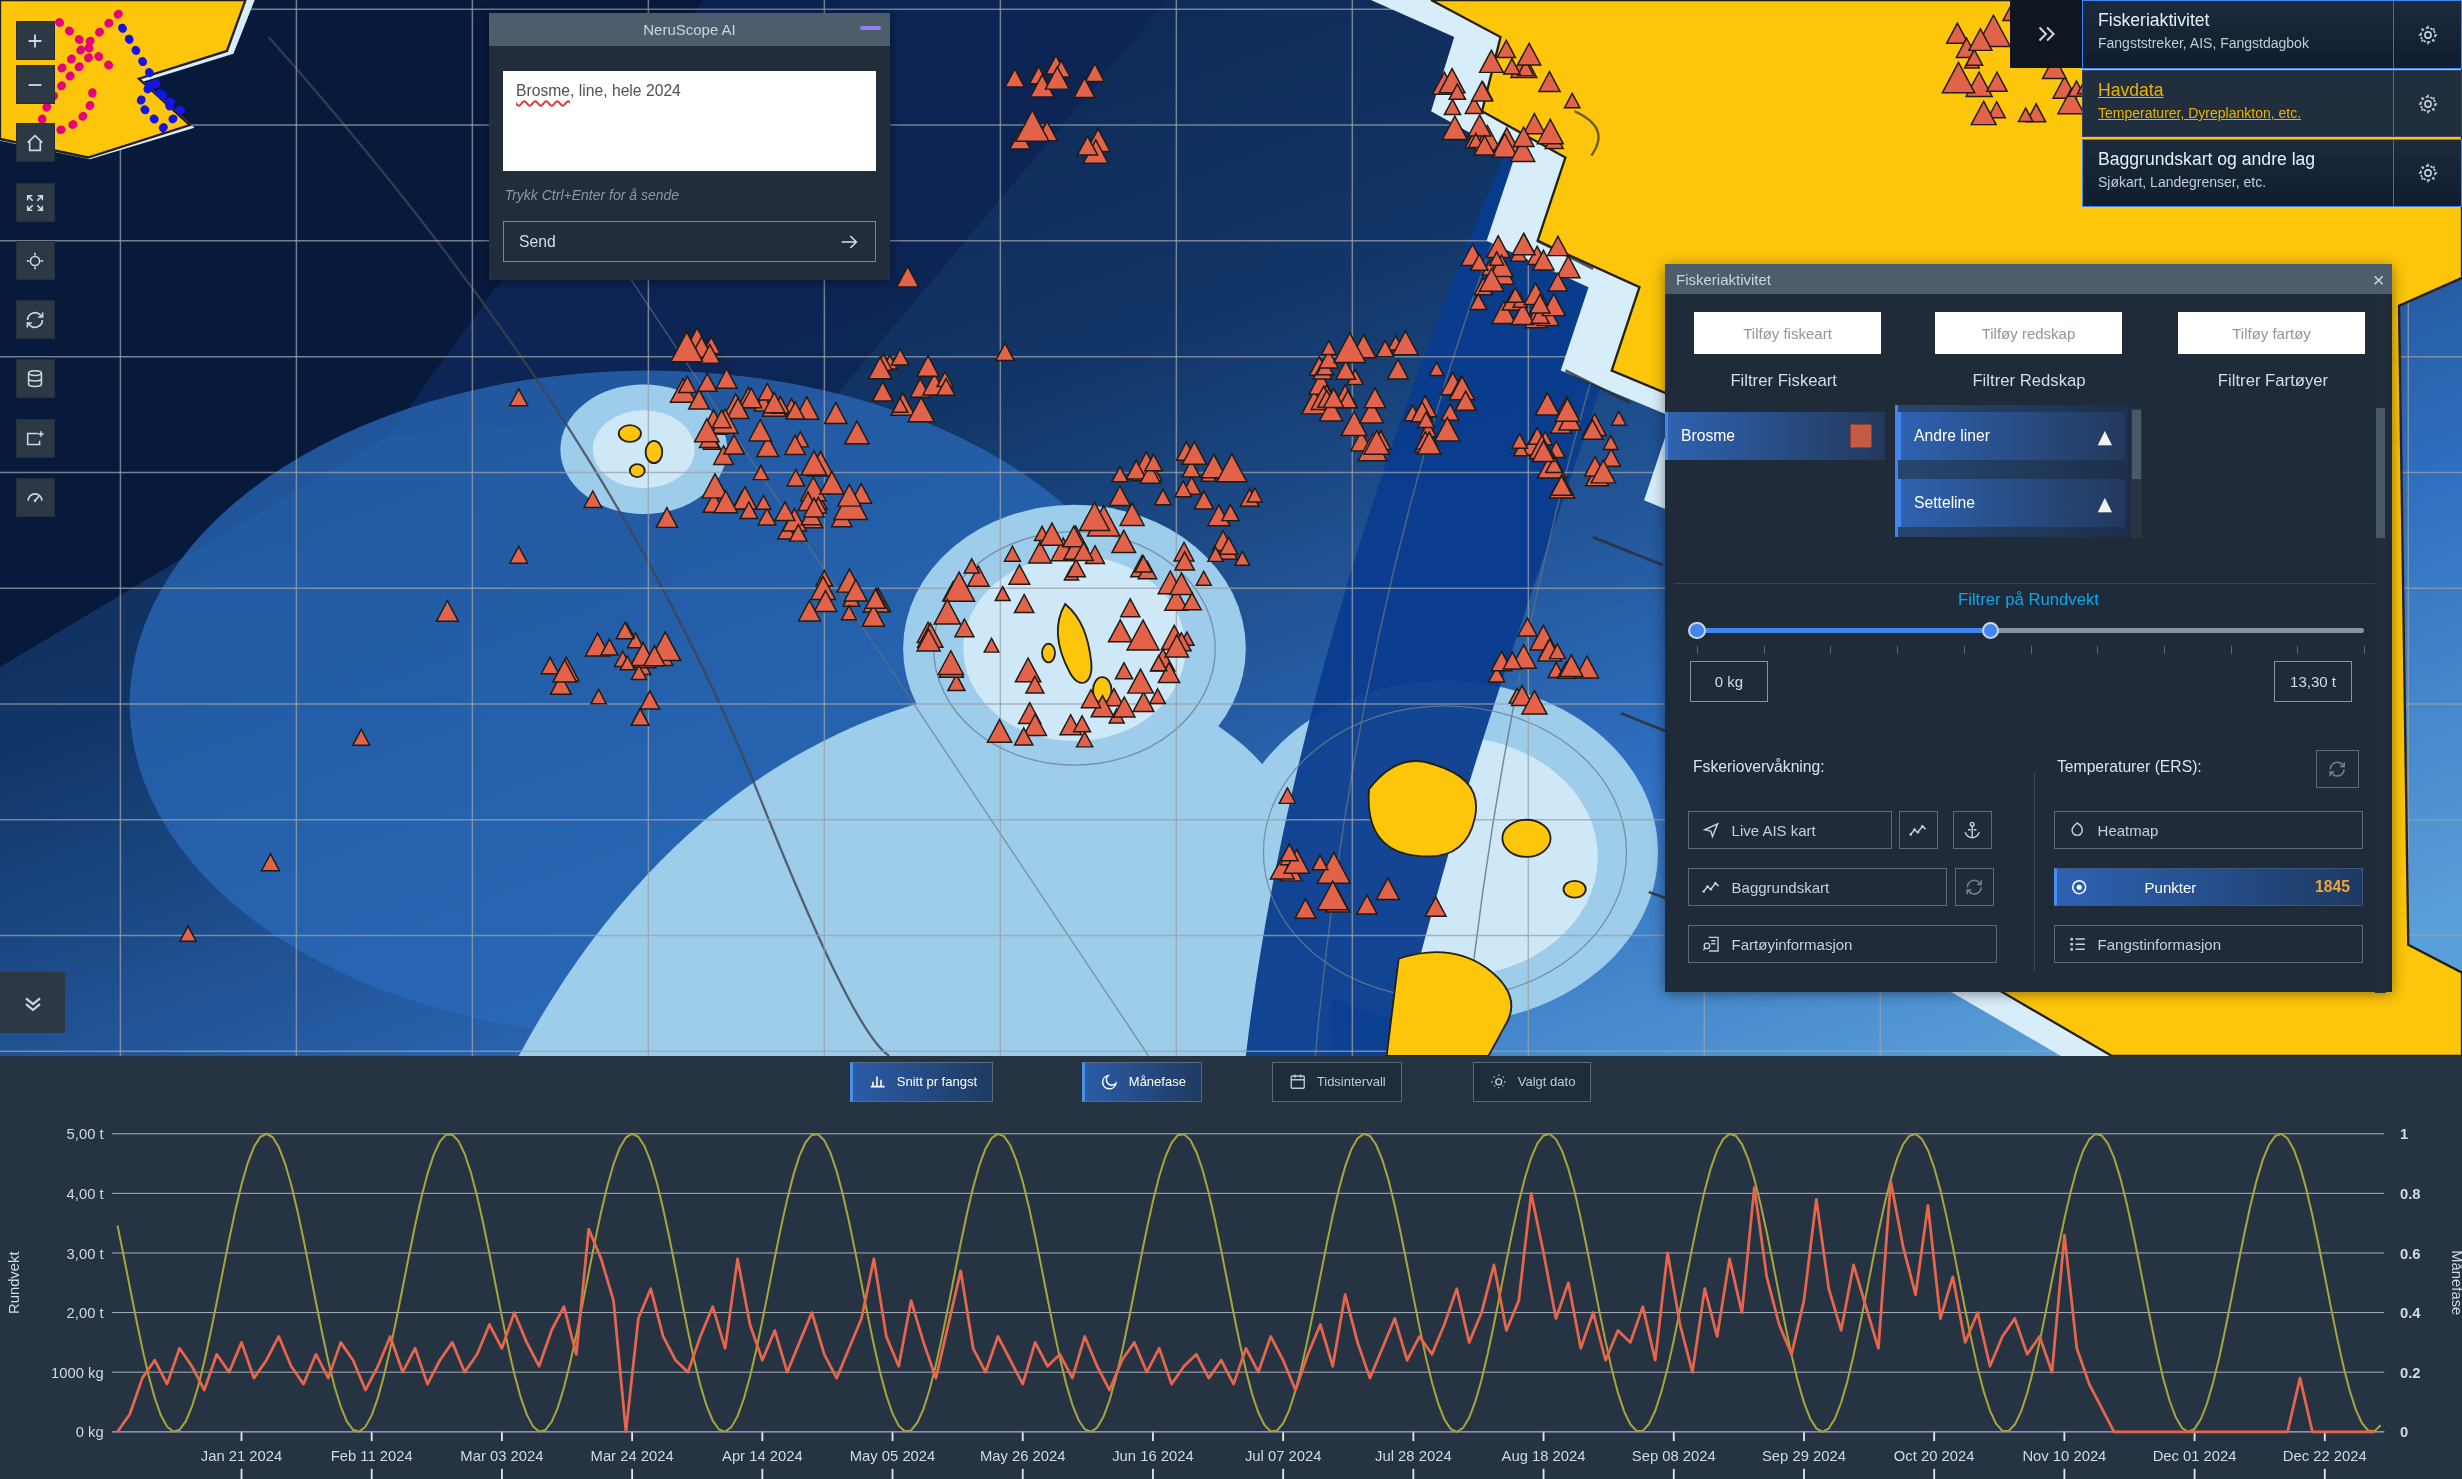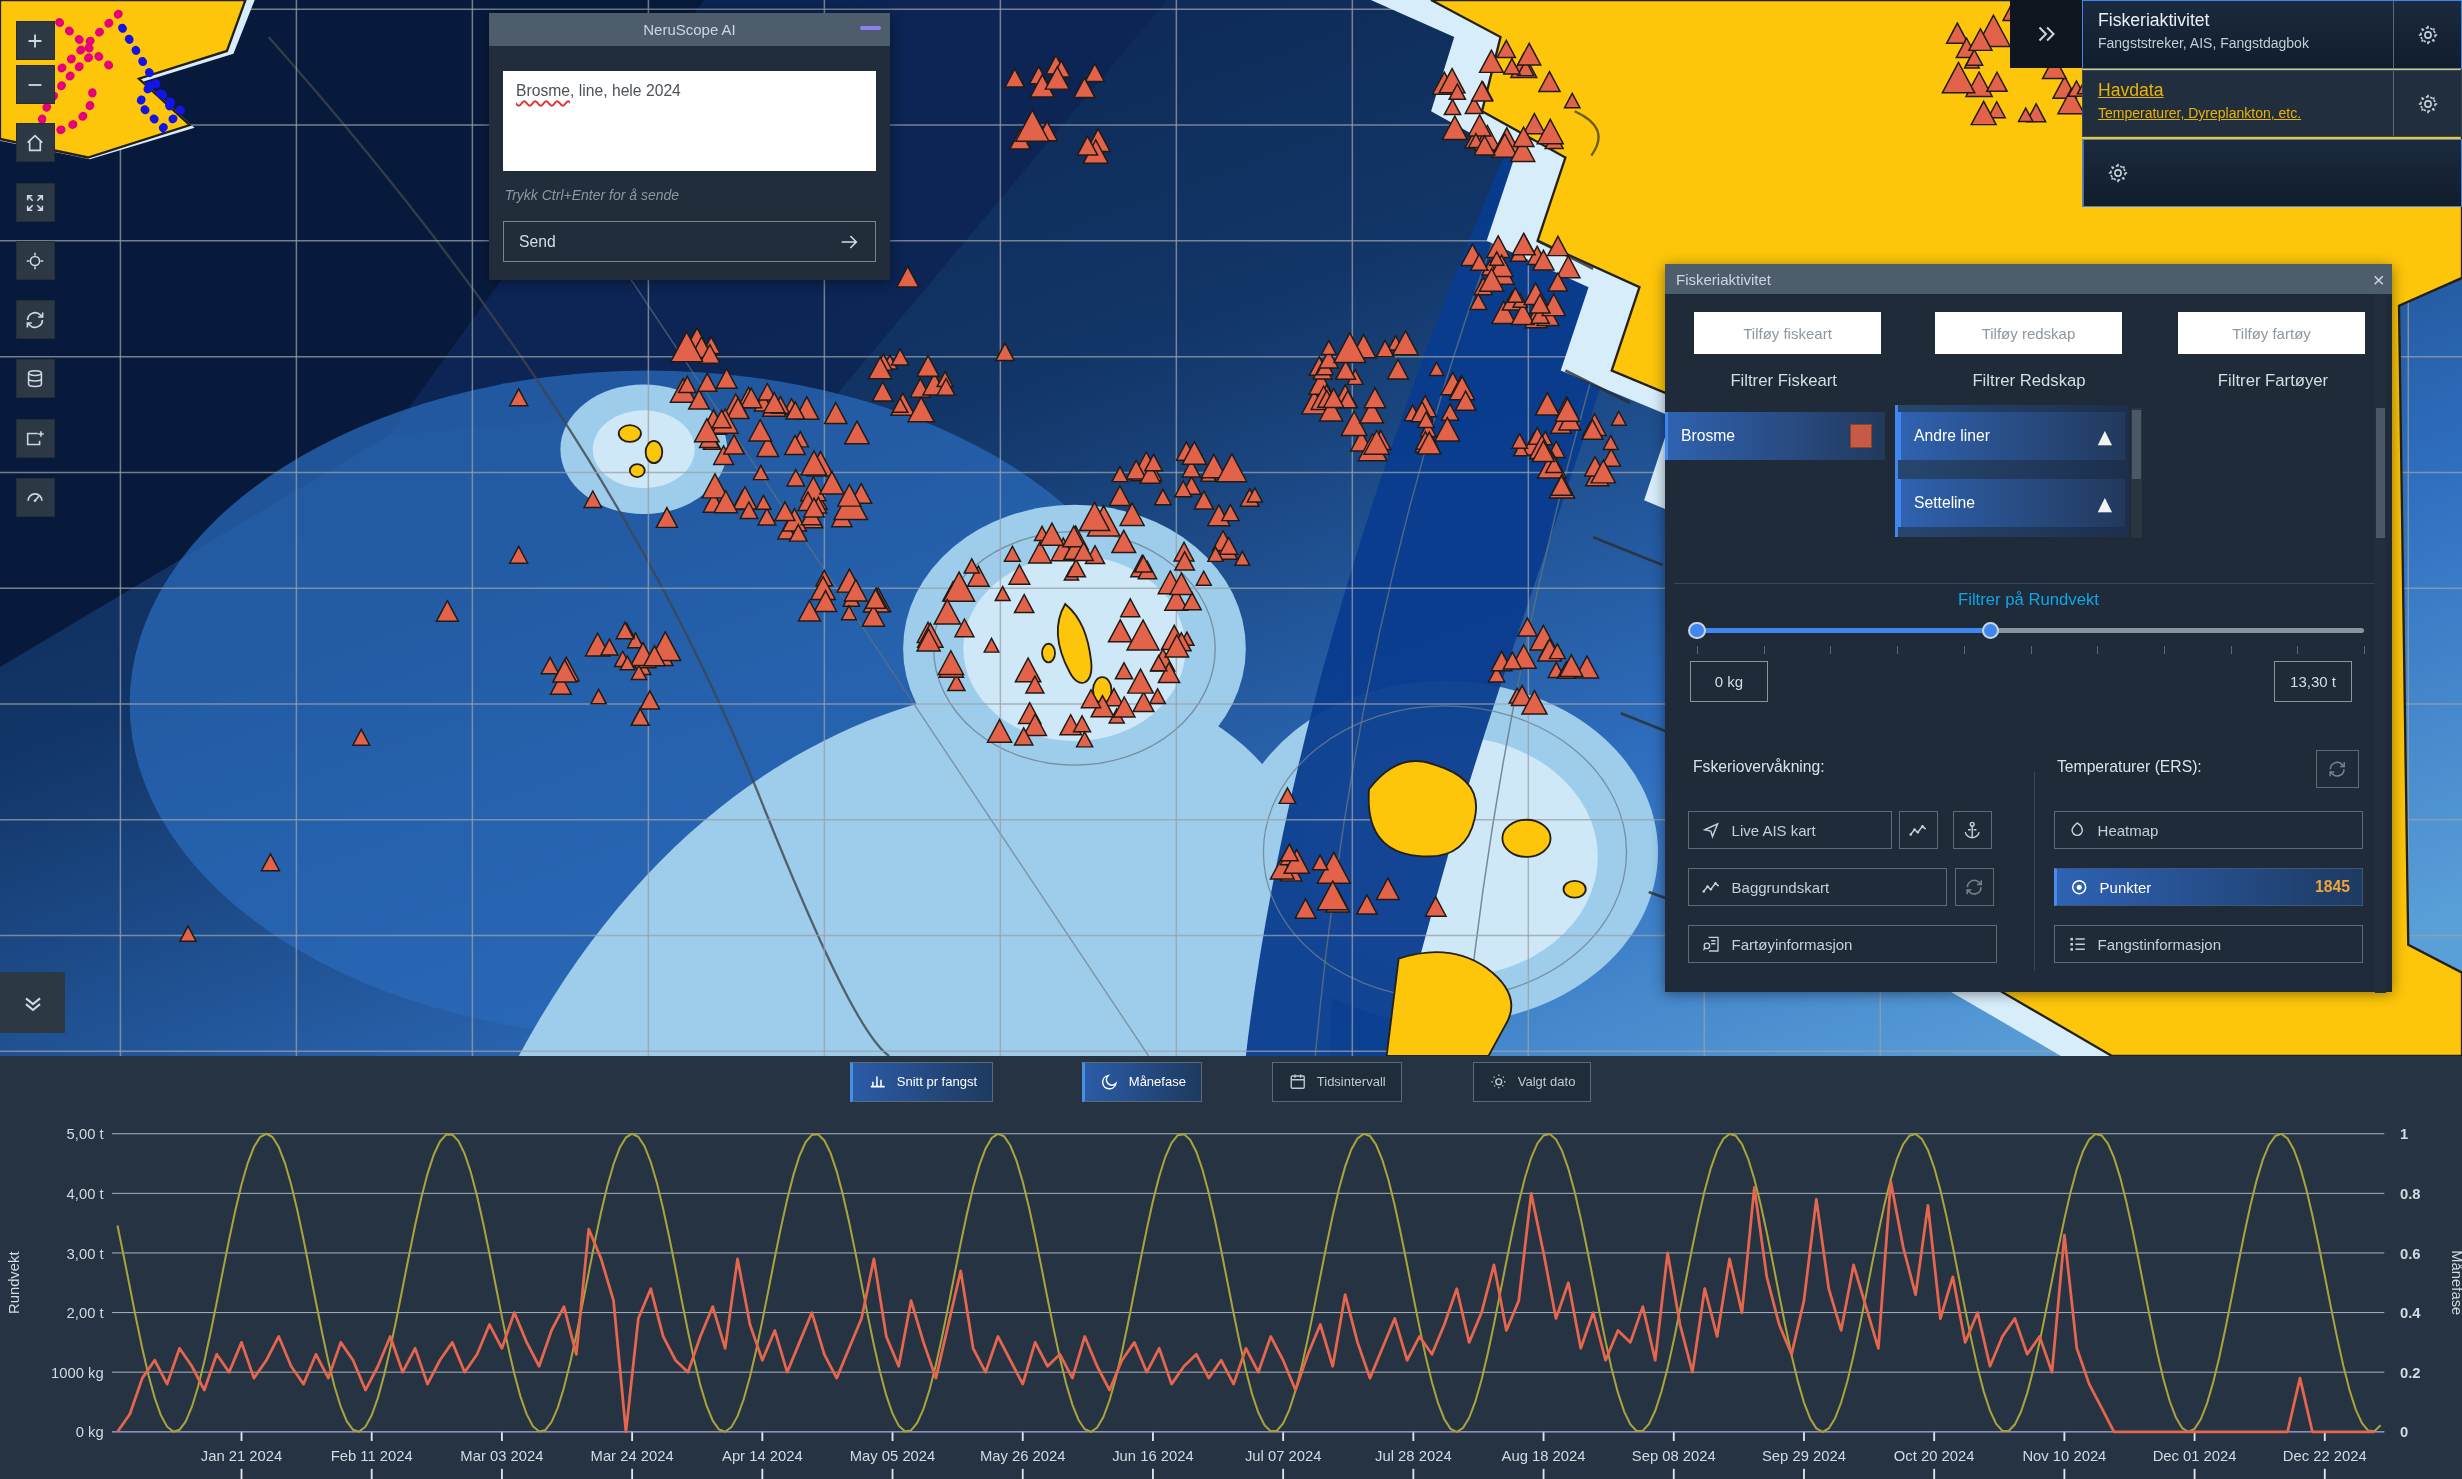--- a/index.html
+++ b/index.html
@@ -59,21 +59,21 @@
   .tick{position:absolute;top:0;width:1.9px;height:8.3px;background:#5a6670;}
   .val-box{position:absolute;top:397px;height:41px;border:0.9px solid #8a949e;color:#d7dde2;font-size:15px;
     display:flex;align-items:center;justify-content:center;box-sizing:border-box;}
   .sec-head{position:absolute;top:494px;font-size:15.7px;color:#dbe2e8;}
   .act-btn{position:absolute;height:38px;border:0.9px solid #5d6b77;color:#c6d0d8;font-size:15px;
     display:flex;align-items:center;padding:0 12px;box-sizing:border-box;background:transparent;}
   .act-btn svg{width:20.4px;height:20.4px;margin-right:10.2px;flex:none;}
   .act-btn.square{justify-content:center;padding:0;}
   .act-btn.square svg{margin:0;}
   .act-btn.dimicon{color:#76838f;}
-  .act-btn.selected{background:linear-gradient(90deg,#2e62b4,#1d3a61);border:0.9px solid #3c587f;border-left:3.7px solid #4a8df0;color:#fff;}
+  .act-btn.selected{background:linear-gradient(90deg,#2e62b4,#1d3a61);border:0.9px solid #3c587f;border-left:3.7px solid #4a8df0;color:#fff;gap:45px;}
   .count{margin-left:auto;color:#f0a43a;font-weight:bold;font-size:15.7px;}
   #vdivider{position:absolute;left:369px;top:508px;width:0.9px;height:199px;background:#3a4756;}
   
   #chart-panel{position:absolute;left:0;top:1056px;width:2462px;height:423px;background:#263343;}
   .tab{position:absolute;top:5.6px;height:40px;border:0.9px solid #5a6a78;color:#c0cad2;font-size:13px;
     display:flex;align-items:center;padding:0 15px;box-sizing:border-box;background:#1f2c3a;}
   .tab svg{width:19.5px;height:19.5px;margin-right:9.3px;}
   .tab.active{background:linear-gradient(90deg,#2b5ca8,#1e3a5f);border-left:3.7px solid #4a90e2;color:#fff;}
   text{font-family:"Liberation Sans","DejaVu Sans",sans-serif;}
   .axis-lab{fill:#d3dae0;font-size:16px;}
@@ -782,20 +782,24 @@
         <div class="layer-title">Havdata</div>
         <div class="layer-sub">Temperaturer, Dyreplankton, etc.</div>
       </div>
       <div class="layer-gear">
           <svg viewBox="0 0 26 26" width="24" height="24">
             <use href="#i-gear"></use>
           </svg>
         </div>
     </div>
     <div class="layer-item active" style="top:139px;height:68px">
+      <div class="layer-txt">
+        <div class="layer-title">Baggrundskart og andre lag</div>
+        <div class="layer-sub">Sjøkart, Landegrenser, etc.</div>
+      </div>
       <div class="layer-gear">
           <svg viewBox="0 0 26 26" width="24" height="24">
             <use href="#i-gear"></use>
           </svg>
         </div>
     </div>
   </div>
 
   <div class="panel" id="act-panel">
     <div class="panel-hdr" style="height:30px">

